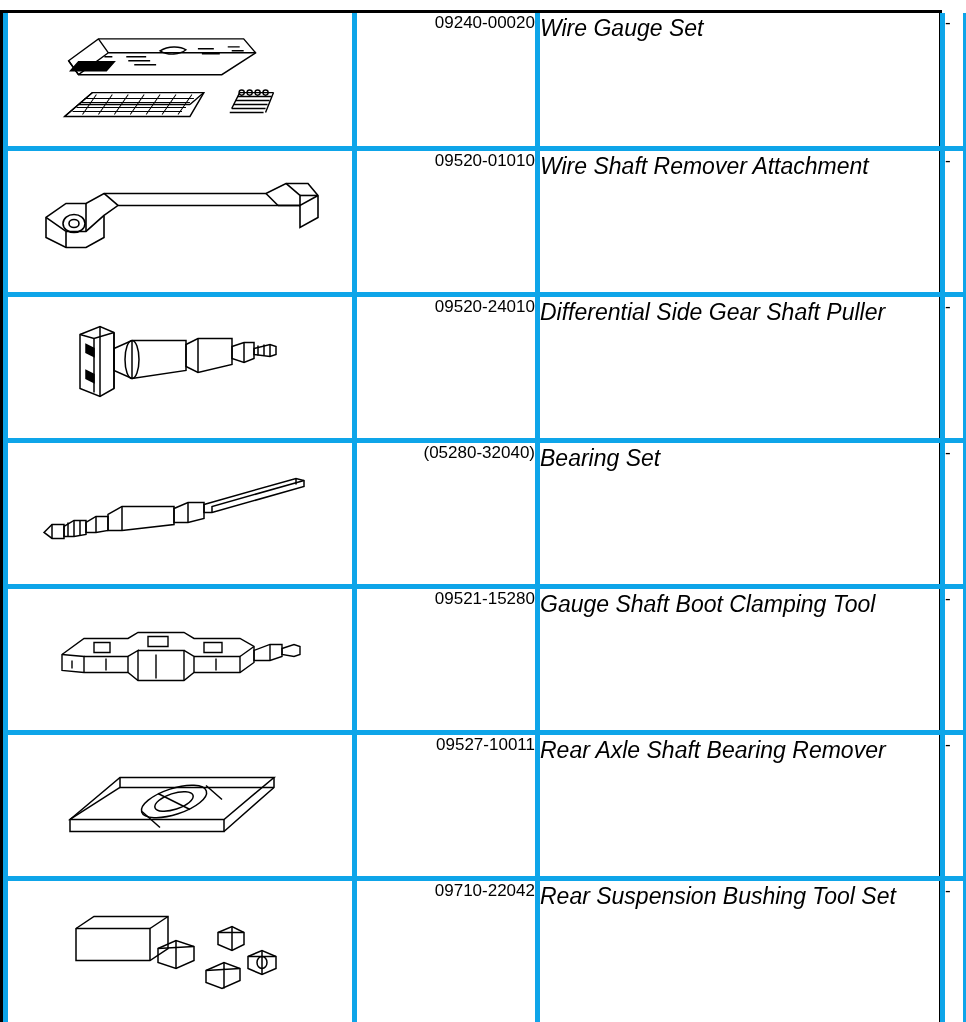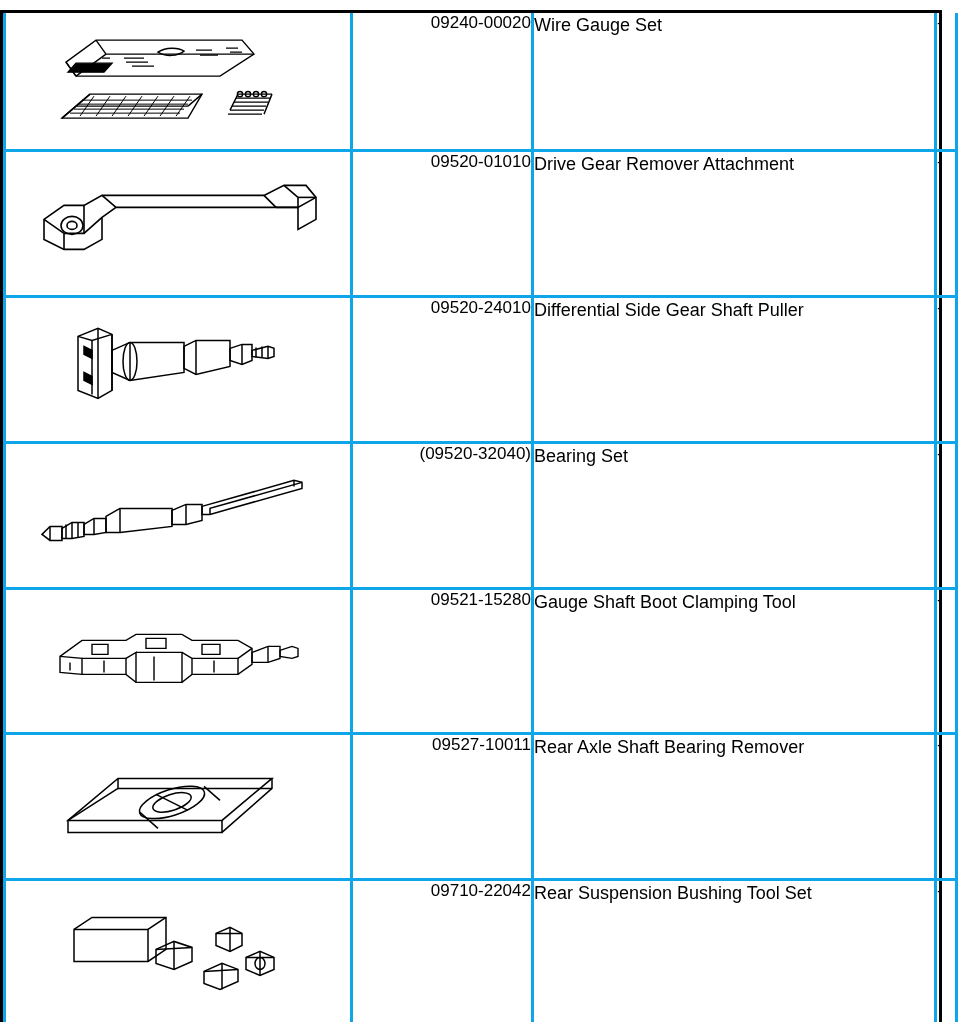--- a/index.html
+++ b/index.html
@@ -24,41 +24,42 @@
     box-sizing: border-box;
     background: #ffffff;
   }
   table.tools {
     width: 100%;
     height: 100%;
     border-collapse: collapse;
     table-layout: fixed;
   }
   table.tools td {
-    border: 3px solid #0ea5e9;
+    border: 5px solid #0ea5e9;
     vertical-align: top;
     padding: 0;
   }
   td.col-img {
     width: 344px;
     border-left: none;
     position: relative;
   }
   td.col-num {
     width: 178px;
     text-align: right;
     font-size: 17px;
     padding: 9px 10px 4px 6px;
     white-space: nowrap;
   }
   td.col-name {
     width: 400px;
-    font-size: 18px;
+    font-size: 23px;
     padding: 9px 6px 4px 8px;
     line-height: 1.35;
+    font-style: italic;
   }
   td.col-qty {
     width: 18px;
     font-size: 17px;
     padding: 9px 2px 4px 3px;
     border-right: none;
     text-align: left;
   }
   tr.row-first td { border-top: none; }
   tr.row-last td { border-bottom: none; }
@@ -133,21 +134,21 @@
               <path d="M278 24 L292 36 L292 46 L310 36"></path>
               <path d="M292 36 L310 36"></path>
               <ellipse cx="66" cy="64" rx="11" ry="9"></ellipse>
               <ellipse cx="66" cy="64" rx="5" ry="4"></ellipse>
               <path d="M270 46 L292 46"></path>
             </g>
           </svg>
         </div>
       </td>
       <td class="col-num">09520-01010</td>
-      <td class="col-name">Drive Gear Remover Attachment</td>
+      <td class="col-name">Wire Shaft Remover Attachment</td>
       <td class="col-qty">-</td>
     </tr>
 
     <tr>
       <td class="col-img">
         <div class="art">
           <svg viewBox="0 0 344 126" preserveAspectRatio="xMidYMid meet">
             <g fill="none" stroke="#000" stroke-width="1.5">
               <path d="M72 30 L92 22 L106 28 L106 84 L92 92 L72 84 Z"></path>
               <path d="M92 22 L92 92"></path>
@@ -190,21 +191,21 @@
               <path d="M114 58 L114 82"></path>
               <path d="M166 60 L180 54 L196 54 L196 70 L180 74 L166 74 Z"></path>
               <path d="M180 54 L180 74"></path>
               <path d="M196 56 L288 30 L296 32 L296 38 L204 64 L196 64 Z"></path>
               <path d="M204 64 L204 58 L296 32"></path>
               <path d="M288 30 L288 36"></path>
             </g>
           </svg>
         </div>
       </td>
-      <td class="col-num">(09520-32040)</td>
+      <td class="col-num">(05280-32040)</td>
       <td class="col-name">Bearing Set</td>
       <td class="col-qty">-</td>
     </tr>
 
     <tr>
       <td class="col-img">
         <div class="art">
           <svg viewBox="0 0 344 122" preserveAspectRatio="xMidYMid meet">
             <g fill="none" stroke="#000" stroke-width="1.4">
               <path d="M54 56 L76 40 L120 40 L130 34 L176 34 L186 40 L232 40 L246 48 L246 64 L232 74 L186 74 L176 82 L130 82 L120 74 L76 74 L54 72 Z"></path>

